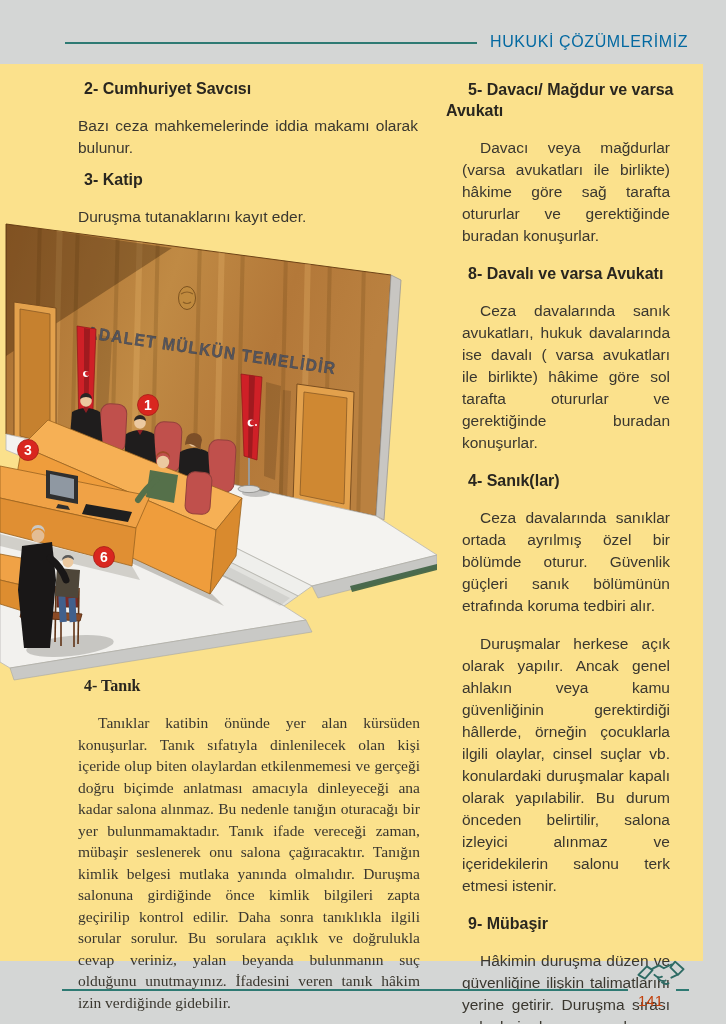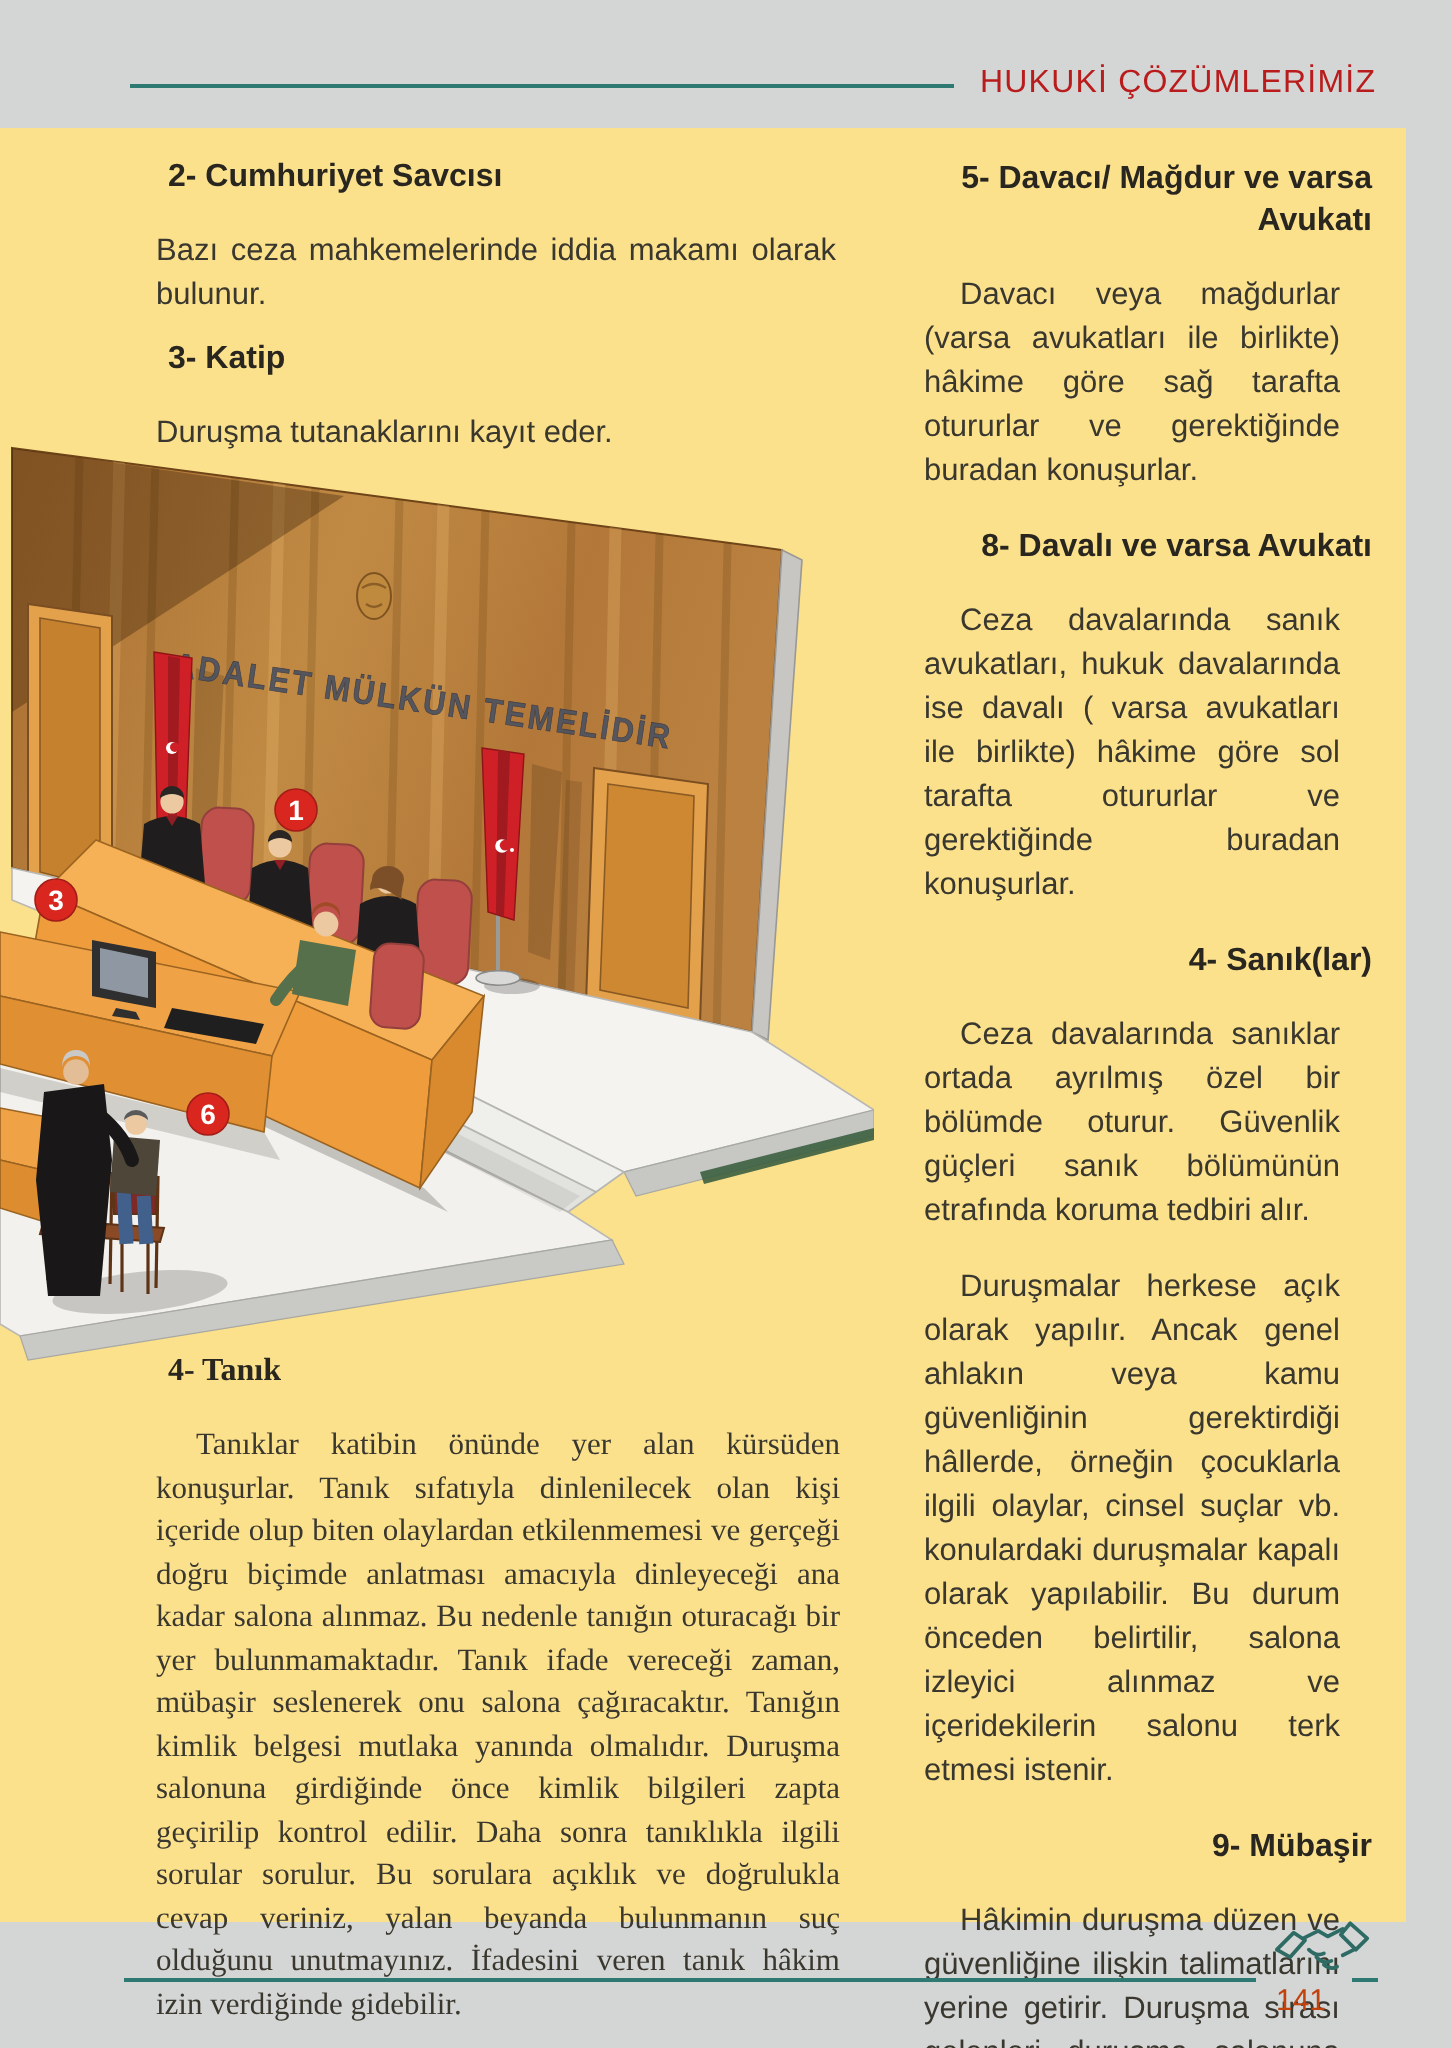--- a/index.html
+++ b/index.html
@@ -5,37 +5,37 @@
   html,body{margin:0;padding:0;}
   body{
     width:726px;height:1024px;position:relative;overflow:hidden;
     background:#d4d6d5;
     font-family:"Liberation Sans", sans-serif;
     -webkit-font-smoothing:antialiased;
   }
   .header-line{position:absolute;left:65px;top:42px;width:412px;height:2px;background:#2e7a73;}
   .header-title{
     position:absolute;left:490px;top:33px;width:220px;
-    font-size:16px;color:#b91c1c;letter-spacing:.6px;font-weight:400;white-space:nowrap;
+    font-size:16px;color:#0369a1;letter-spacing:.6px;font-weight:400;white-space:nowrap;
   }
   .yellow-panel{position:absolute;left:0;top:64px;width:703px;height:897px;background:#fbe18c;}
   .col{position:absolute;color:#39362e;}
   .col-left-top{left:62px;top:79px;width:372px;}
   .col-right{left:446px;top:79px;width:240px;}
   .col-left-bottom{left:62px;top:676px;width:374px;z-index:2;font-family:Liberation Serif, serif;}
   h3.sec-title{
     font-size:16px;font-weight:bold;color:#29261f;margin:0 0 8px 0;
     text-indent:22px;line-height:20px;
   }
   p.sec-body{
     font-size:15.5px;line-height:21.5px;margin:16px;color:#3a372f;
     text-align:justify;text-indent:20px;
   }
   .col-left-top p.sec-body{margin-bottom:12px;text-indent:0;}
-  .col-right h3.sec-title{margin:13px 0 8px 0;line-height:21px;text-align:right;}
+  .col-right h3.sec-title{margin:13px 0 8px 0;line-height:21px;}
   .col-right h3.sec-title:first-child{margin-top:0;}
   .col-right p.sec-body{line-height:22px;text-indent:18px;}
   .col-left-bottom h3.sec-title{margin-bottom:9px;}
   .illustration{position:absolute;left:0;top:198px;width:437px;height:500px;z-index:1;}
   .footer-line-main{position:absolute;left:62px;top:989px;width:566px;height:2px;background:#2e7a73;}
   .footer-line-tick{position:absolute;left:676px;top:989px;width:13px;height:2px;background:#2e7a73;}
   .page-num{position:absolute;left:638px;top:992px;width:44px;text-align:left;
     font-size:15px;color:#c2410c;}
   .handshake{position:absolute;left:636px;top:956px;width:50px;height:32px;}
 </style>

